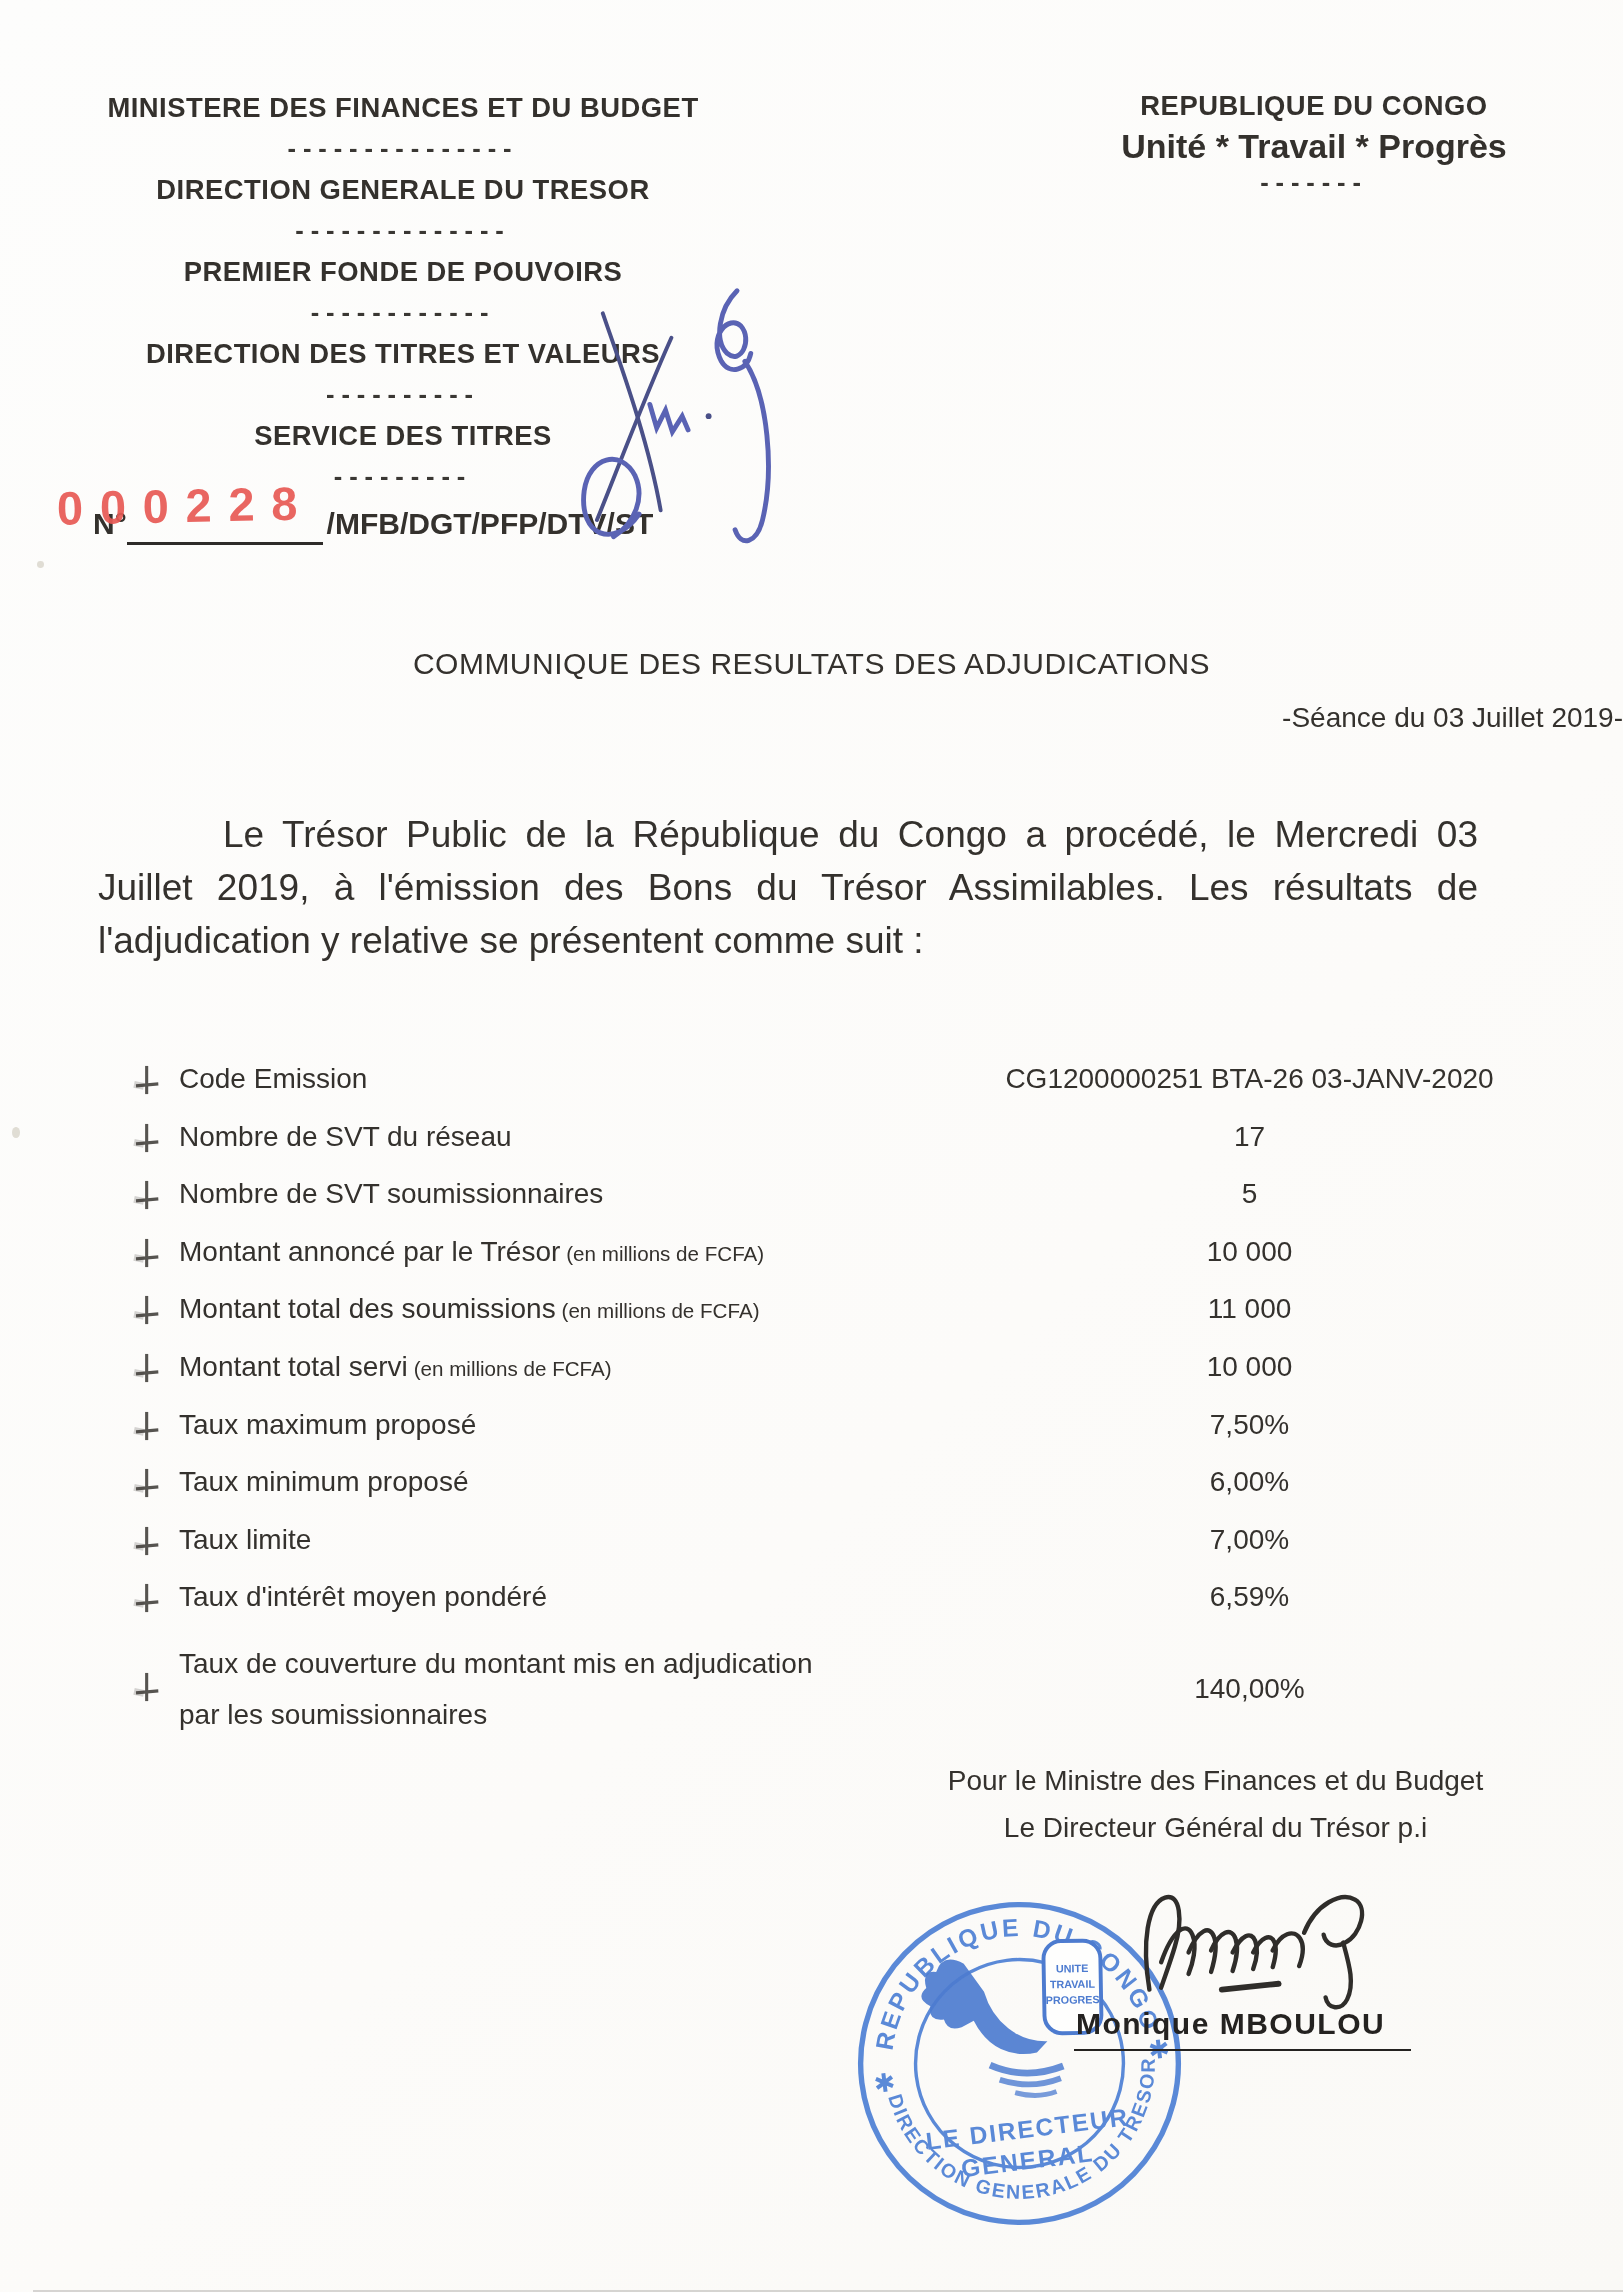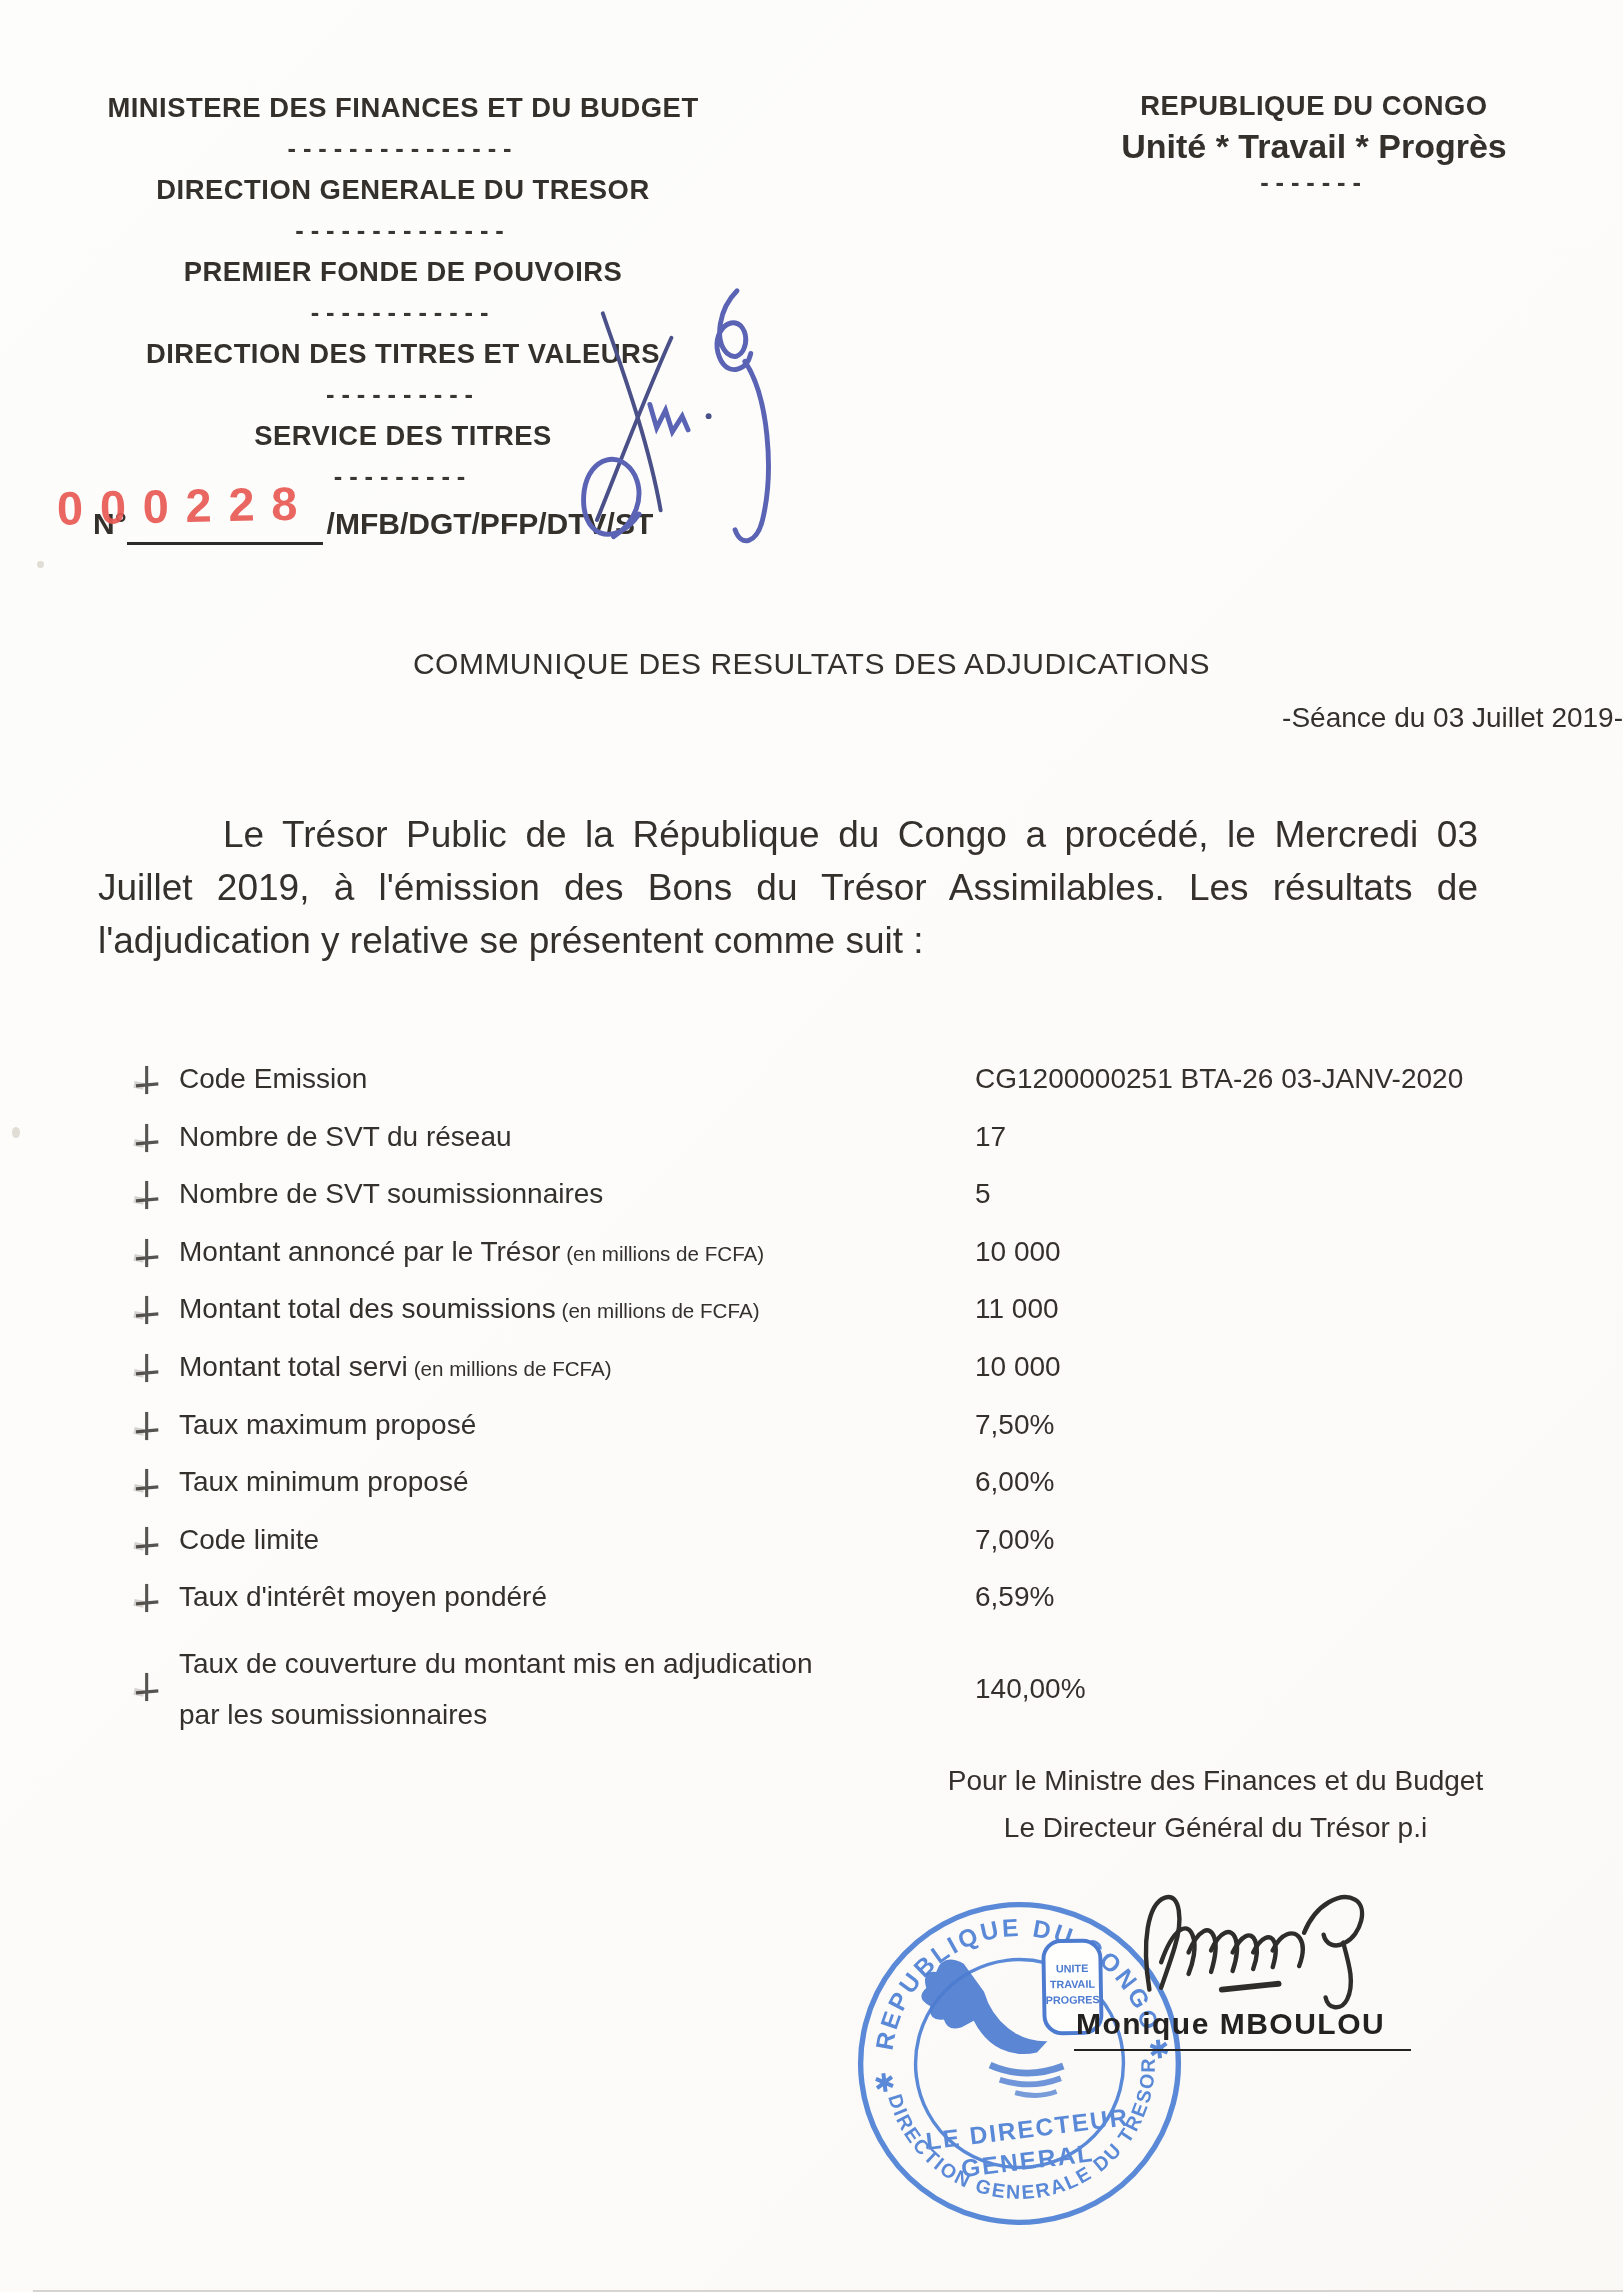--- a/index.html
+++ b/index.html
@@ -38,21 +38,21 @@
   .para-line.first{text-indent:125px;}
   .para-line.last{text-align-last:left;}
   
   .results{position:absolute;left:132px;top:1062px;width:1392px;}
   .row{display:flex;align-items:flex-start;margin-bottom:18.6px;}
   .row.tall{align-items:center;margin-top:7.8px;}
   .bullet{width:47px;flex:0 0 47px;padding-top:2px;}
   .lbl{flex:1 1 auto;font-size:28px;line-height:33px;}
   .row.tall .lbl{line-height:51px;}
   .note{font-size:20.6px;margin-left:5.9px;}
-  .val{flex:0 0 549px;width:549px;text-align:left;font-size:28px;line-height:33px;white-space:nowrap;}
+  .val{flex:0 0 549px;width:549px;text-align:center;font-size:28px;line-height:33px;white-space:nowrap;}
   
   .sigblock{position:absolute;left:804px;top:1757px;width:823px;text-align:center;font-size:28px;line-height:47px;}
   .sig-name{
     position:absolute;left:1074px;top:2007px;
     font-size:30px;font-weight:700;letter-spacing:1.5px;
     padding:0 25.5px 7.8px 2px;border-bottom:2.9px solid #242220;color:#242220;
   }
   .stamp{position:absolute;left:843px;top:1887px;opacity:.85;}
   .handsig{position:absolute;left:1122px;top:1874px;}
   .paraph{position:absolute;left:544px;top:279px;}
@@ -209,21 +209,21 @@
     </div>
 
     <div class="row">
       <span class="bullet"><svg width="27.4" height="33" viewBox="0 0 28 34">
             <g stroke="#45423e" stroke-width="3.2" opacity=".9">
               <line x1="15" y1="2" x2="15" y2="31"></line>
               <line x1="4" y1="22.5" x2="27" y2="20.5"></line>
             </g>
             <line x1="2" y1="21" x2="12" y2="23" stroke="#45423e" stroke-width="7" opacity=".22"></line>
           </svg></span>
-      <div class="lbl"><span>Code limite</span><span class="note"></span></div>
+      <div class="lbl"><span>Taux limite</span><span class="note"></span></div>
       <div class="val">7,00%</div>
     </div>
 
     <div class="row">
       <span class="bullet"><svg width="27.4" height="33" viewBox="0 0 28 34">
             <g stroke="#45423e" stroke-width="3.2" opacity=".9">
               <line x1="15" y1="2" x2="15" y2="31"></line>
               <line x1="4" y1="22.5" x2="27" y2="20.5"></line>
             </g>
             <line x1="2" y1="21" x2="12" y2="23" stroke="#45423e" stroke-width="7" opacity=".22"></line>

